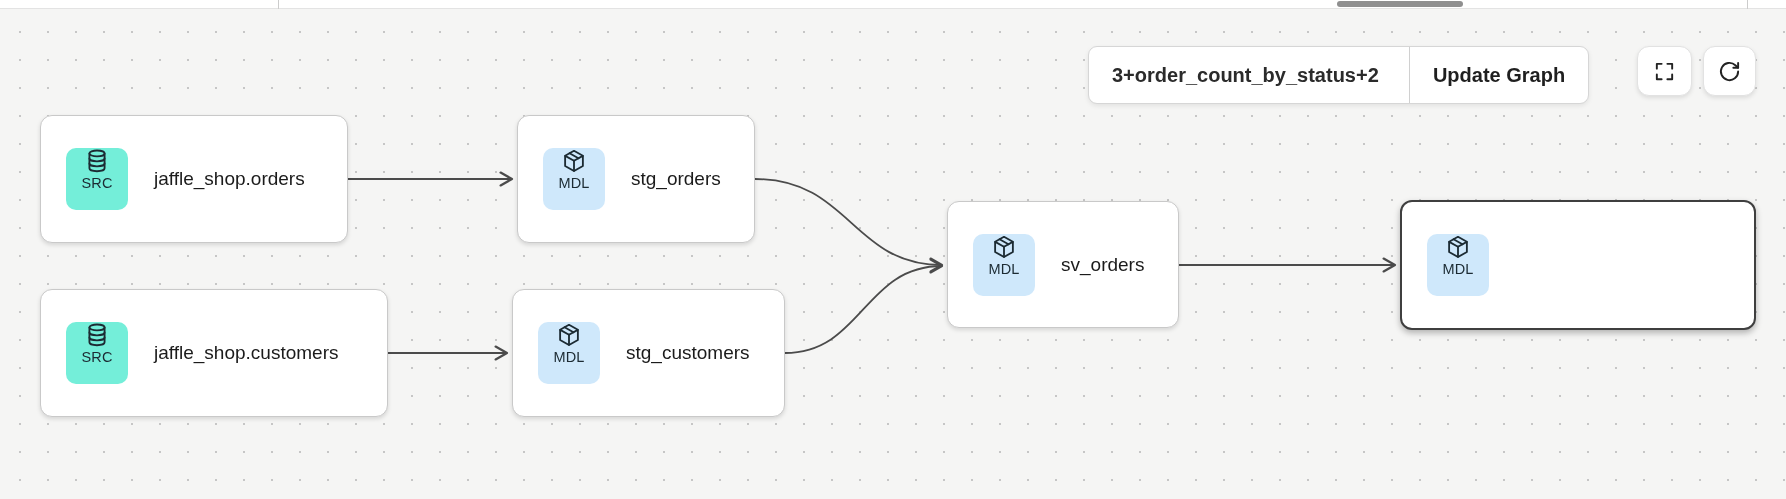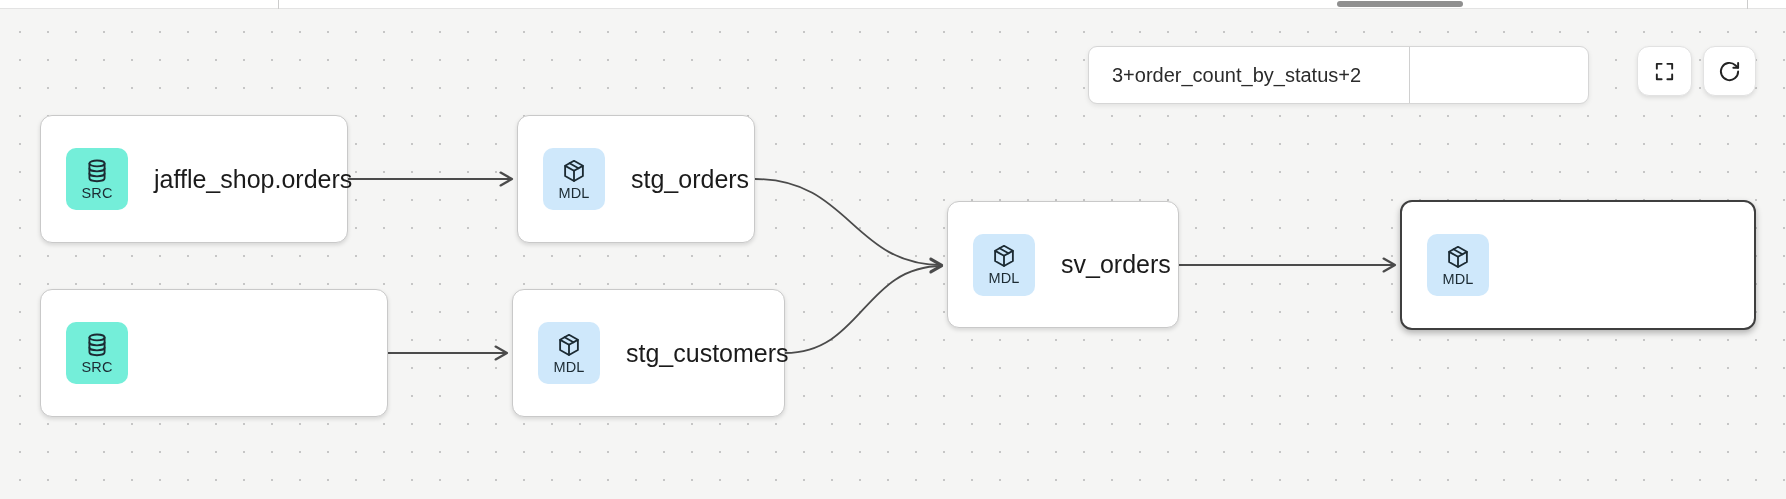--- a/index.html
+++ b/index.html
@@ -19,34 +19,34 @@
   .edges-layer { position:absolute; left:0; top:-10px; width:1786px; height:499px; }
   .edge { fill:none; stroke:var(--edge,#4b4b4b); stroke-width:1.8px; }
   .arrow-head { fill:none; stroke:var(--edge,#4b4b4b); stroke-width:1.6px; stroke-linecap:round; stroke-linejoin:round; }
 
   
   .node { position:absolute; background:#ffffff; border:1.4px solid var(--node-border,#c9c9c9);
     border-radius:12px; box-shadow:0 2px 4px rgba(0,0,0,0.13);
     display:flex; align-items:center; gap:26px; padding-left:25px; cursor:pointer; }
   .node.selected { border:2.6px solid var(--selected-border,#3f3f3f); box-shadow:0 3px 6px rgba(0,0,0,0.28); }
   .badge { width:62px; height:62px; border-radius:10px; display:flex; flex-direction:column;
-    align-items:center; justify-content:center; gap:1px; flex:none; }
+    align-items:center; gap:1px; flex:none; }
   .node.src .badge { background:var(--src-badge-bg,#74eed9); }
   .node.mdl .badge { background:var(--mdl-badge-bg,#cfe8fb);border-radius:10px; }
   .badge svg { width:26px; height:26px; stroke:#1c2b33; fill:none; stroke-width:1.7; stroke-linecap:round; stroke-linejoin:round; }
   .badge-label { font-size:14.5px; color:#1c2b33; letter-spacing:0.2px; }
-  .node-label { font-size:25px; color:#1b1b1b; white-space:nowrap; }
+  .node-label { font-size:19px; color:#1b1b1b; white-space:nowrap; }
 
   
   .filter-bar { position:absolute; left:1088px; top:46px; width:501px; height:58px;
     background:#ffffff; border:1px solid #d6d6d6; border-radius:9px;
     box-shadow:0 2px 5px rgba(0,0,0,0.08); display:flex; align-items:stretch; z-index:20; }
   .filter-input { flex:none; width:320px; border:none; outline:none; background:transparent;
     font-family:"Liberation Sans", sans-serif; font-size:20px; color:#2b2b2b; padding:0 10px 0 23px;
-    border-radius:9px 0 0 9px; }
+    border-radius:9px 0 0 9px;font-weight:bold; }
   .filter-divider { width:1px; background:#d0d0d0; }
   .update-graph-btn { flex:1; border:none; background:transparent; cursor:pointer;
     font-family:"Liberation Sans", sans-serif; font-size:20px; font-weight:bold; color:#1f1f1f;
     border-radius:0 9px 9px 0; }
   .icon-btn { position:absolute; top:46px; height:50px; background:#ffffff; border:1px solid #e2e2e2;
     border-radius:12px; box-shadow:0 2px 4px rgba(0,0,0,0.10); display:flex; align-items:center;
     justify-content:center; cursor:pointer; z-index:20; }
   .icon-btn svg { width:23px; height:23px; stroke:#222222; fill:none; stroke-width:2; stroke-linecap:round; stroke-linejoin:round; }
   #fullscreen-btn { left:1637px; width:55px; }
   #refresh-btn { left:1703px; width:53px; }
@@ -104,20 +104,21 @@
     <div class="badge">
       <svg class="icon-db" viewBox="0 0 24 24">
         <ellipse cx="12" cy="5" rx="7" ry="2.7"></ellipse>
         <path d="M5 5v4.6c0 1.5 3.1 2.7 7 2.7s7-1.2 7-2.7V5"></path>
         <path d="M5 9.6v4.6c0 1.5 3.1 2.7 7 2.7s7-1.2 7-2.7V9.6"></path>
         <path d="M5 14.2v4.6c0 1.5 3.1 2.7 7 2.7s7-1.2 7-2.7v-4.6"></path>
       </svg>
 
       <span class="badge-label">SRC</span>
     </div>
+    <span class="node-label">jaffle_shop.customers</span>
   </div>
       <div class="node mdl" style="left: 512px; top: 279px; width: 273px; height: 128px;">
     <div class="badge">
 
       <svg class="icon-cube" viewBox="0 0 24 24">
         <path d="M12 2.6l8.2 4.6v9.4L12 21.2 3.8 16.6V7.2z"></path>
         <path d="M3.9 7.3 12 11.8l8.1-4.5"></path>
         <path d="M12 11.8v9.2"></path>
         <path d="M7.9 4.9l8.2 4.6"></path>
       </svg>
@@ -149,20 +150,21 @@
       </svg>
       <span class="badge-label">MDL</span>
     </div>
   </div>
     </div>
 </div>
 
 <div class="filter-bar">
   <input class="filter-input" type="text" value="3+order_count_by_status+2" style="">
   <div class="filter-divider"></div>
+  <button class="update-graph-btn">Update Graph</button>
 </div>
 
 <div class="icon-btn" id="fullscreen-btn">
   <svg viewBox="0 0 24 24">
     <path d="M4 9V4h5"></path>
       <path d="M15 4h5v5"></path>
       <path d="M20 15v5h-5"></path>
       <path d="M9 20H4v-5"></path>
   </svg>
 </div>

